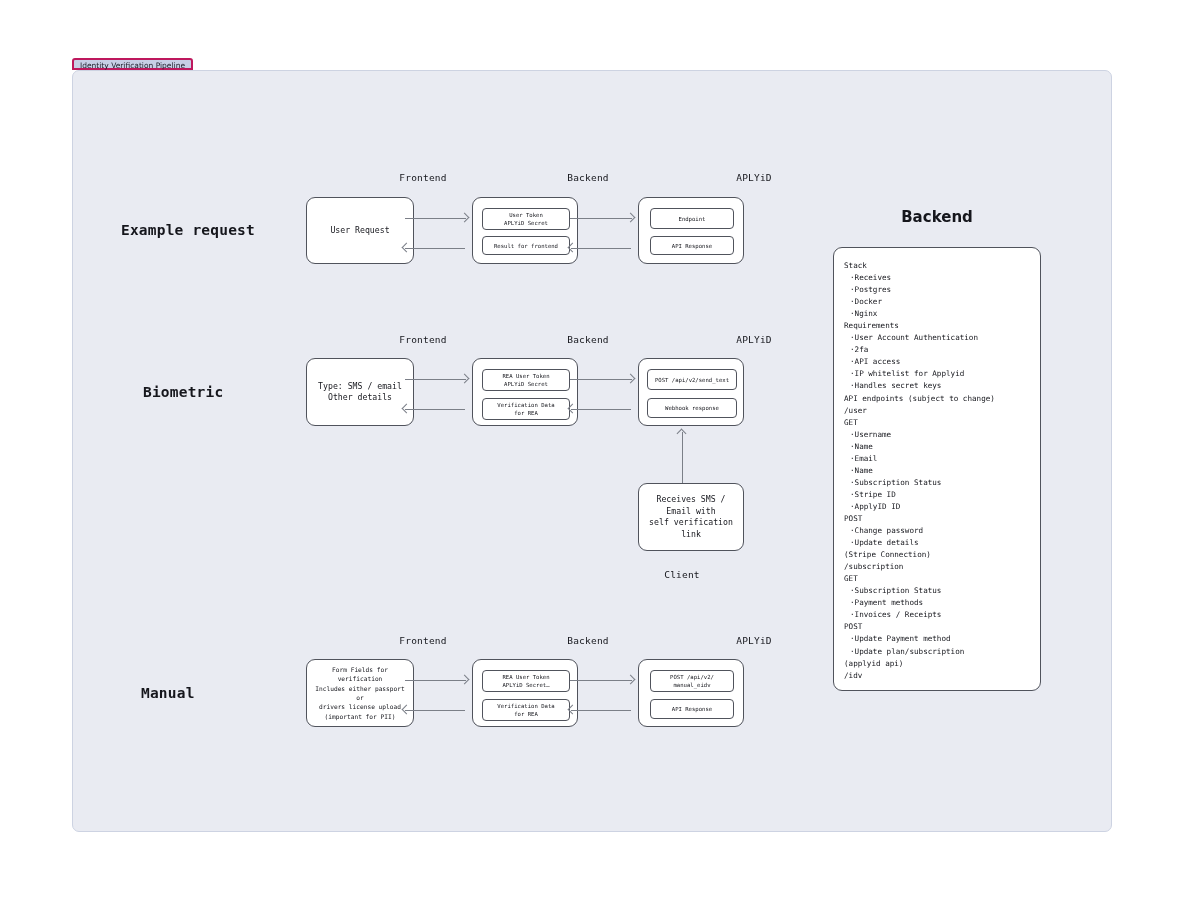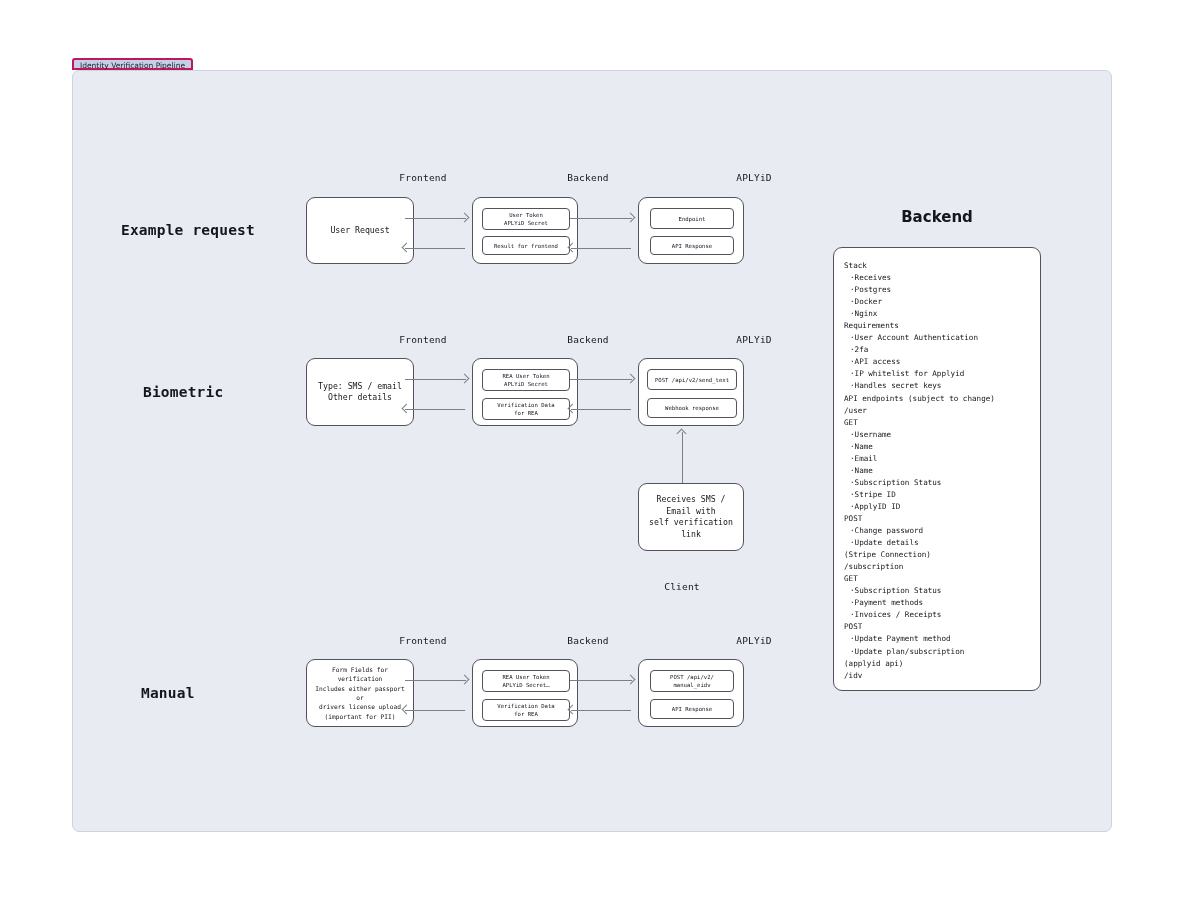--- a/index.html
+++ b/index.html
@@ -222,21 +222,21 @@
     <div class="ahead left" style="left:330px;top:334px;"></div>
 
     <div class="vline" style="left:609px;top:361px;height:59px;"></div>
     <div class="ahead up" style="left:605px;top:359px;"></div>
     <div class="ahead down" style="left:605px;top:414px;"></div>
 
     <div class="obox plain" style="left:556px;top:412px;width:106px;height:68px;">
       <span class="multiline">Receives SMS / Email with
 self verification link</span>
     </div>
-    <div class="col-head" style="left:544px;top:498px;width:130px;margin-top:12px;">Client</div>
+    <div class="col-head" style="left:544px;top:498px;width:130px;">Client</div>
 
     <div class="col-head" style="left:285px;top:564px;width:130px;">Frontend</div>
     <div class="col-head" style="left:450px;top:564px;width:130px;">Backend</div>
     <div class="col-head" style="left:616px;top:564px;width:130px;">APLYiD</div>
 
     <div class="row-label" style="left:68px;top:614px;width:140px;">Manual</div>
 
     <div class="obox plain" style="left:224px;top:588px;width:108px;height:68px;font-size:6.2px;line-height:9.4px;">
       <span class="multiline">Form Fields for verification
 Includes either passport or

